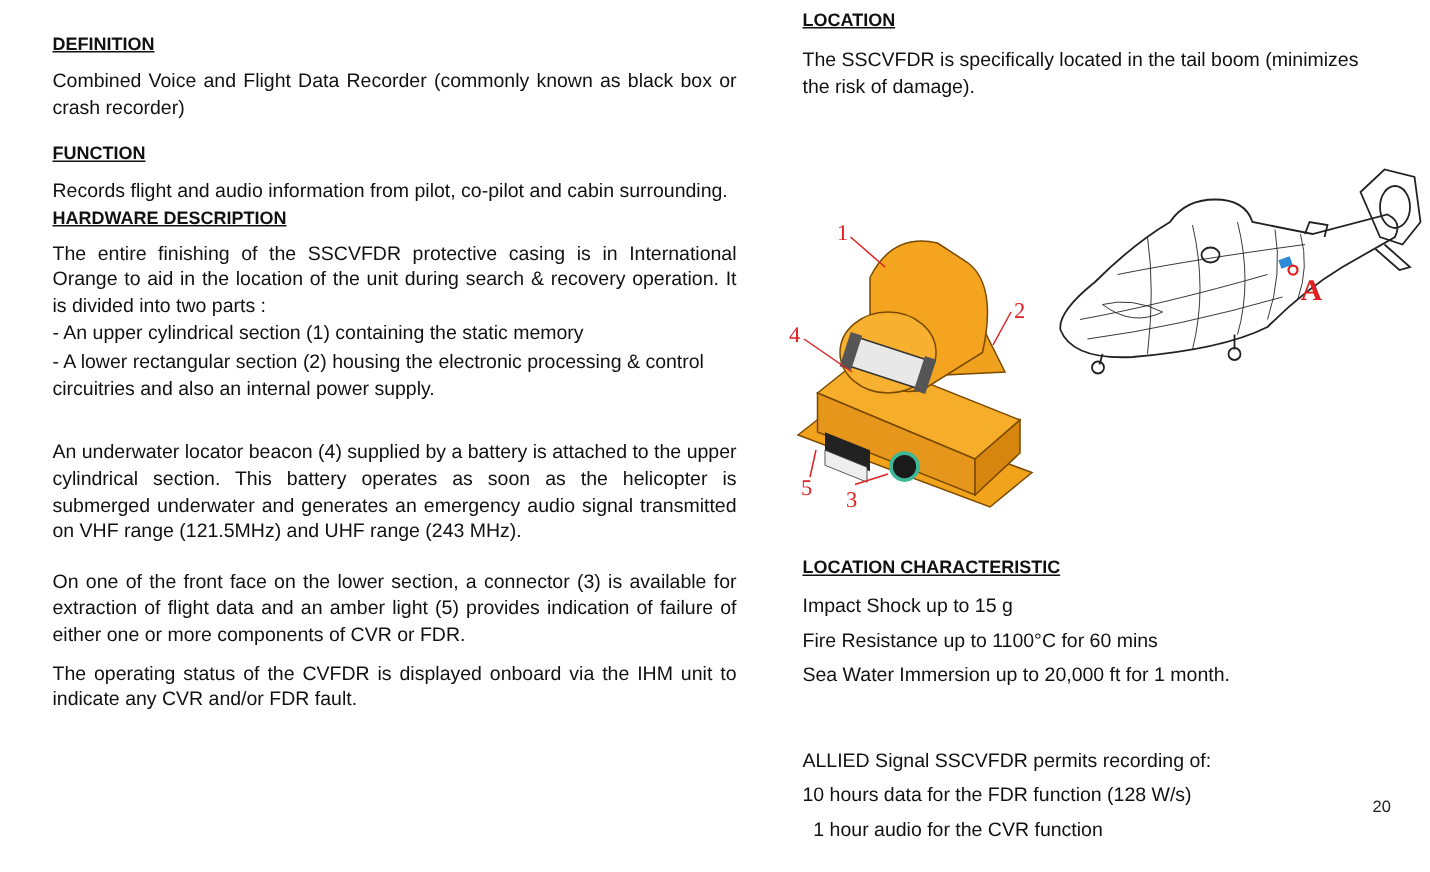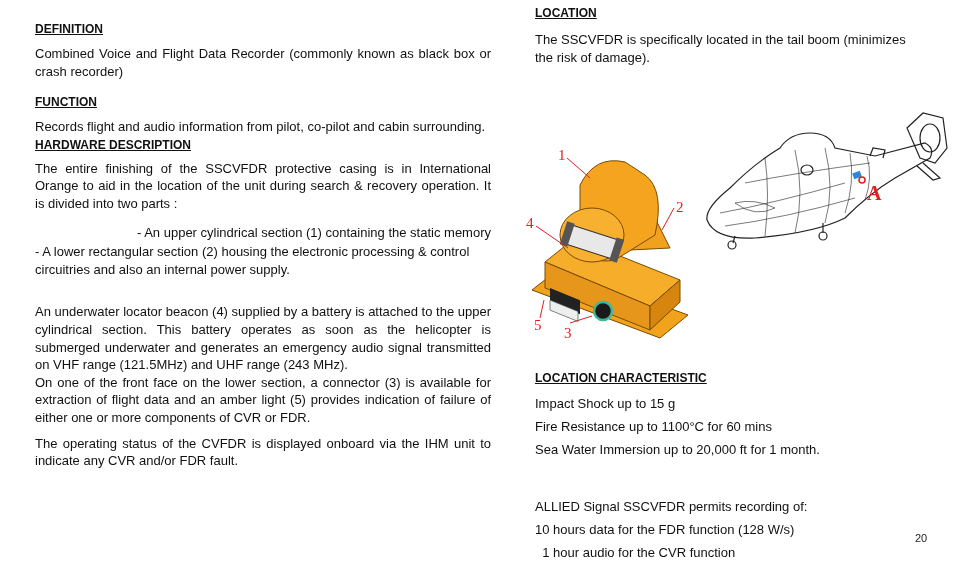--- a/index.html
+++ b/index.html
@@ -20,25 +20,25 @@
 
 <div class="col left">
   <h2>DEFINITION</h2>
   <p class="just" style="margin-top:7px;">Combined Voice and Flight Data Recorder (commonly known as black box or crash recorder)</p>
 
   <h2 style="margin-top:13px;">FUNCTION</h2>
   <p class="just" style="margin-top:7px;">Records flight and audio information from pilot, co-pilot and cabin surrounding.</p>
 
   <h2 style="">HARDWARE DESCRIPTION</h2>
   <p class="just" style="margin-top:6px;">The entire finishing of the SSCVFDR protective casing is in International Orange to aid in the location of the unit during search &amp; recovery operation. It is divided into two parts :</p>
-  <p style="margin-top:11px;text-align:right;">- An upper cylindrical section (1) containing the static memory</p>
+  <p style="margin-top:0;">- An upper cylindrical section (1) containing the static memory</p>
   <p style="margin-top:2px;">- A lower rectangular section (2) housing the electronic processing &amp; control circuitries and also an internal power supply.</p>
 
   <p class="just" style="margin-top:25px;">An underwater locator beacon (4)  supplied by a battery is attached to the upper cylindrical section. This battery operates as soon as the helicopter is submerged underwater and generates an emergency audio signal transmitted on VHF range (121.5MHz) and UHF range (243 MHz).</p>
-  <p class="just" style="margin-top:0;">On one of the front face on the lower section, a connector (3) is available for extraction of flight data and an amber light  (5) provides indication of failure of either one or more components of CVR or FDR.</p>
+  <p class="just" style="margin-top:16px;">On one of the front face on the lower section, a connector (3) is available for extraction of flight data and an amber light  (5) provides indication of failure of either one or more components of CVR or FDR.</p>
   <p class="just" style="margin-top:8px;">The operating status of the CVFDR is displayed onboard via the IHM unit to indicate any CVR and/or FDR fault.</p>
 </div>
 
 <div class="col right">
   <h2>LOCATION</h2>
   <p style="margin-top:9px;">The SSCVFDR is specifically located in the tail boom (minimizes the risk of damage).</p>
 </div>
 
 <div class="abs" style="left:535px; top:369px; width:400px;">
   <h2>LOCATION CHARACTERISTIC</h2>

